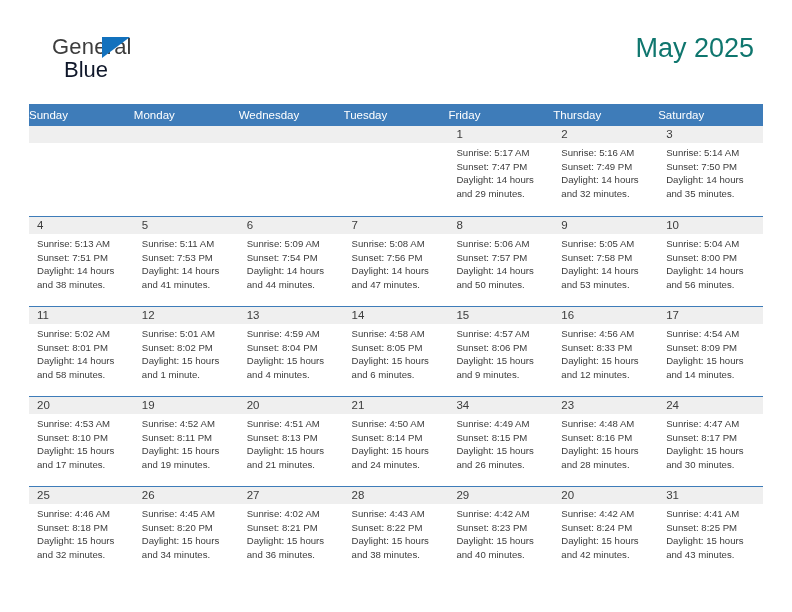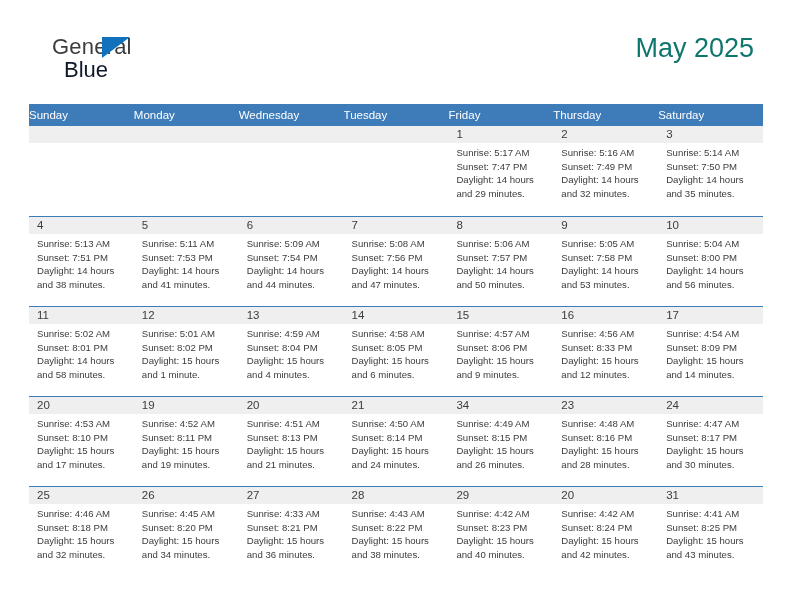--- a/index.html
+++ b/index.html
@@ -517,21 +517,21 @@
           <div class="day-line">Sunset: 8:20 PM</div>
           <div class="day-line">Daylight: 15 hours</div>
           <div class="day-line">and 34 minutes.</div>
         </div>
       </div>
       <div class="day-cell">
         <div class="day-number-band">
             <span class="day-number">27</span>
           </div>
         <div class="day-body">
-          <div class="day-line">Sunrise: 4:33 AM</div>
+          <div class="day-line">Sunrise: 4:02 AM</div>
           <div class="day-line">Sunset: 8:21 PM</div>
           <div class="day-line">Daylight: 15 hours</div>
           <div class="day-line">and 36 minutes.</div>
         </div>
       </div>
       <div class="day-cell">
         <div class="day-number-band">
             <span class="day-number">28</span>
           </div>
         <div class="day-body">

